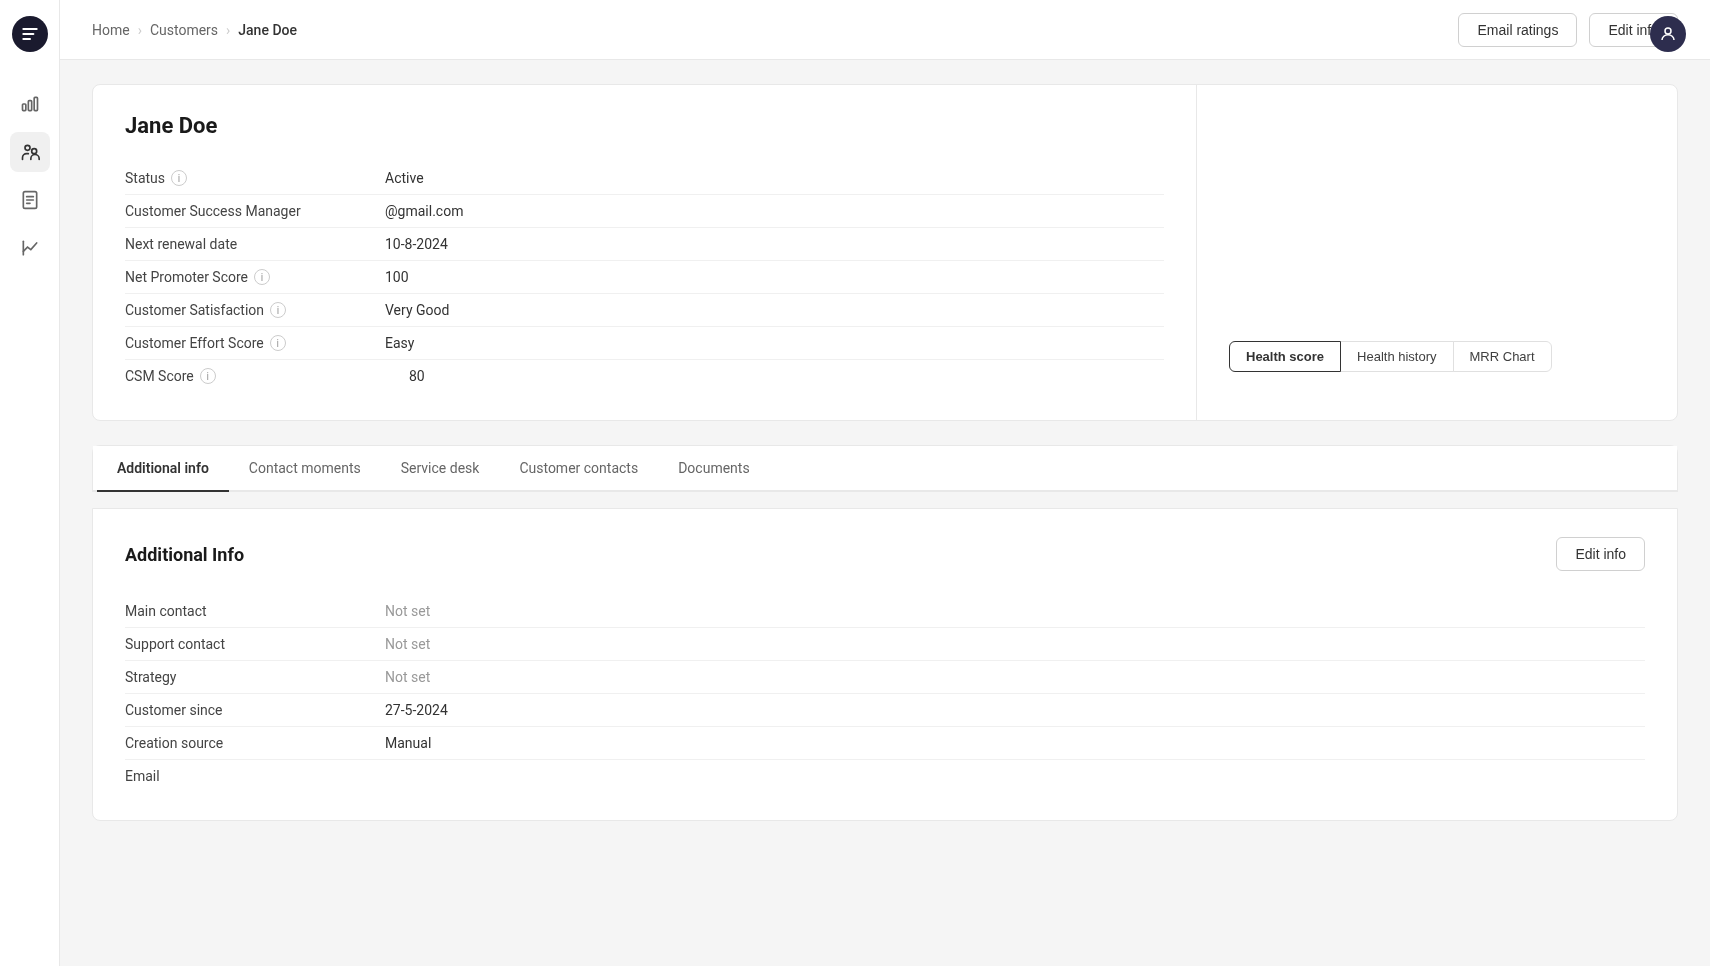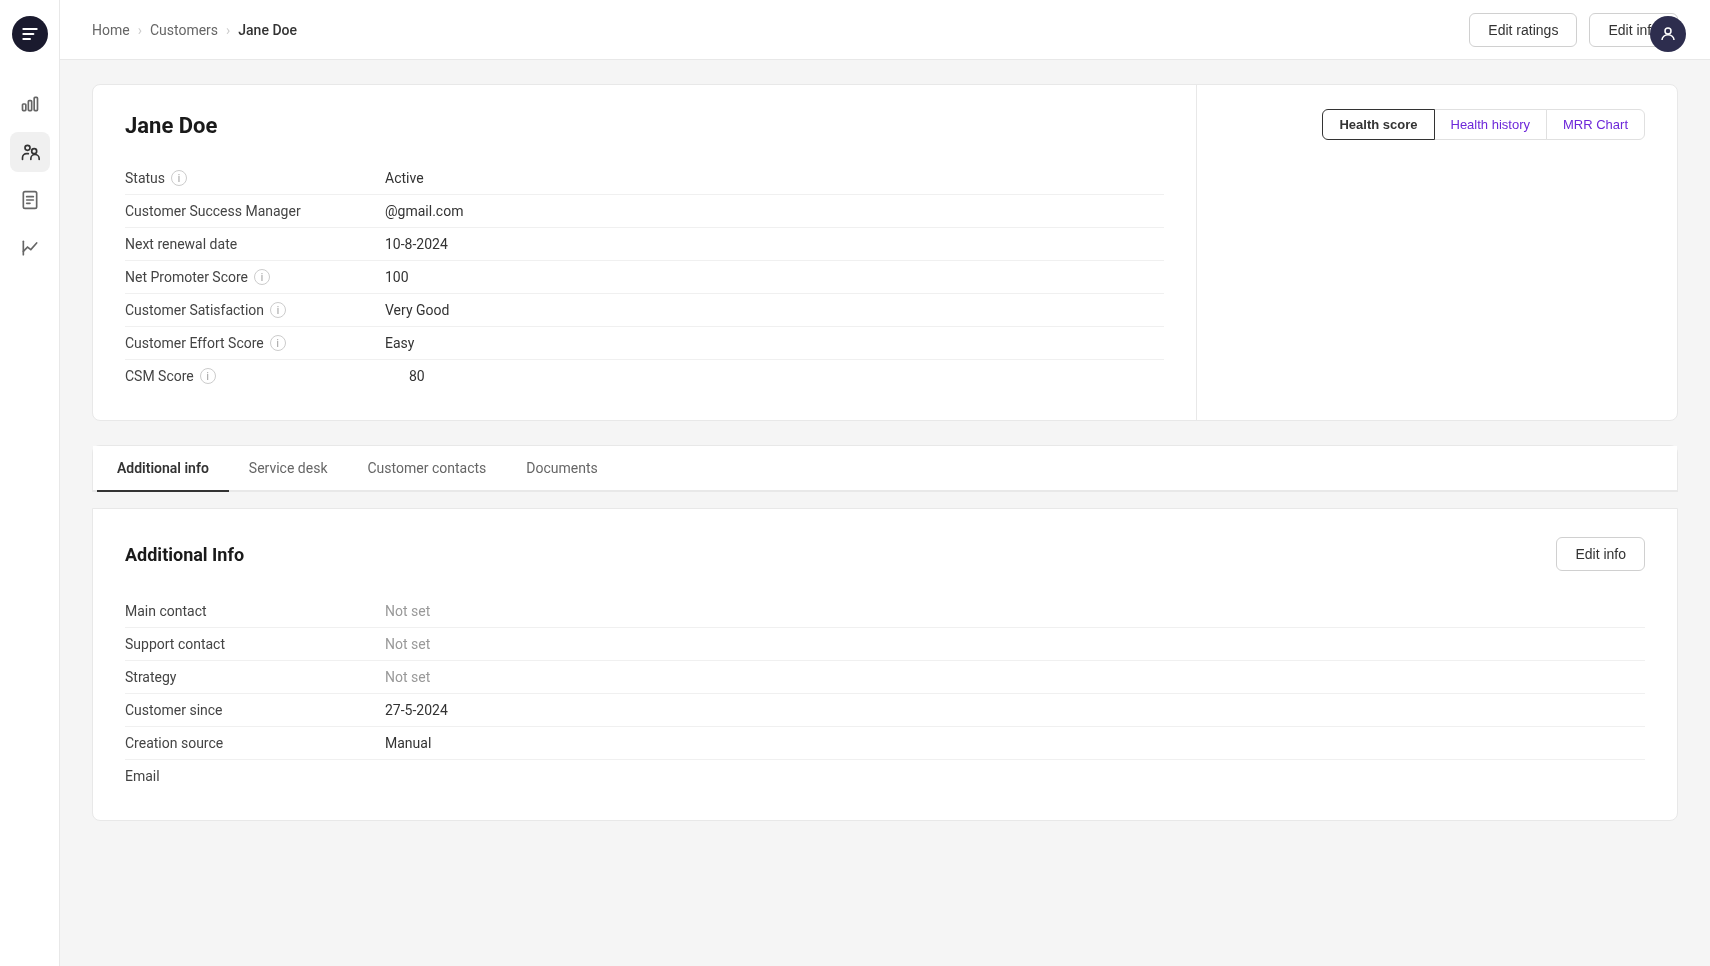--- a/index.html
+++ b/index.html
@@ -136,36 +136,36 @@
       flex-shrink: 0;
     }
     .info-value { color: #333; }
 
     
     .health-panel {
       width: 480px;
       flex-shrink: 0;
       padding: 24px 32px;
       display: flex;
-      flex-direction: column;
+      flex-direction: row;
       align-items: center;
     }
     .health-tabs {
       display: flex;
       gap: 0;
       margin-bottom: 24px;
       align-self: flex-end;
     }
     .health-tab {
       padding: 7px 16px;
       font-size: 13px;
       border: 1px solid #e0e0e0;
       background: #fff;
       cursor: pointer;
-      color: #6d28d9;
+      color: #404040;
     }
     .health-tab:first-child { border-radius: 6px 0 0 6px; }
     .health-tab:last-child { border-radius: 0 6px 6px 0; }
     .health-tab.active {
       background: #fff;
       color: #333;
       font-weight: 600;
       border-color: #333;
       z-index: 1;
     }
@@ -281,21 +281,21 @@
 
   <div class="top-bar">
     <nav class="breadcrumb">
       <span class="breadcrumb-link">Home</span>
       <span class="breadcrumb-sep">›</span>
       <span class="breadcrumb-link">Customers</span>
       <span class="breadcrumb-sep">›</span>
       <span class="breadcrumb-current">Jane Doe</span>
     </nav>
     <div class="top-actions">
-      <button class="btn-outline">Edit ratings</button>
+      <button class="btn-outline">Email ratings</button>
       <button class="btn-outline">Edit info</button>
     </div>
   </div>
 
   <div class="content">
 
     <div class="customer-card">
 
       <div class="customer-info">
         <div class="customer-name">Jane Doe</div>
@@ -360,20 +360,21 @@
           <button class="health-tab">Health history</button>
           <button class="health-tab">MRR Chart</button>
         </div>
 
       </div>
     </div>
 
     <div style="background:#fff; border-radius:8px 8px 0 0; border:1px solid #e8e8e8; border-bottom:none;">
       <div class="tabs-bar">
         <div class="tab-item active">Additional info</div>
+        <div class="tab-item">Contact moments</div>
         <div class="tab-item">Service desk</div>
         <div class="tab-item">Customer contacts</div>
         <div class="tab-item">Documents</div>
       </div>
     </div>
 
     <div class="additional-card" style="border-radius:0 0 8px 8px;">
       <div class="additional-header">
         <span class="additional-title">Additional Info</span>
         <button class="btn-outline">Edit info</button>

